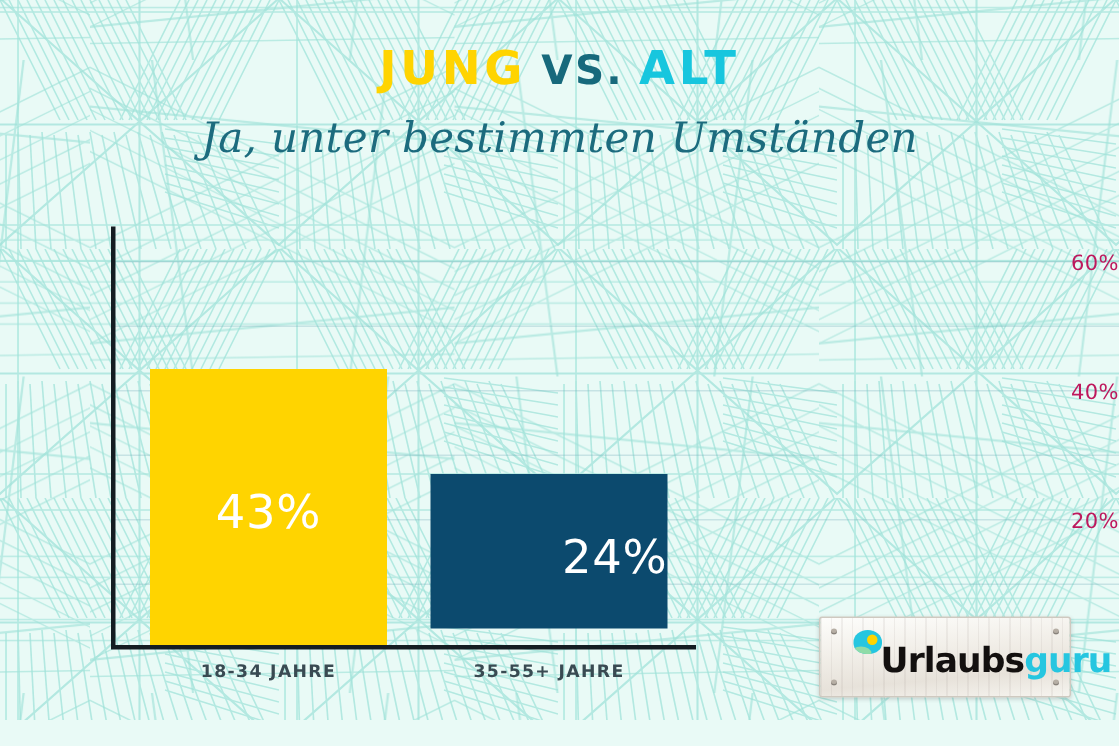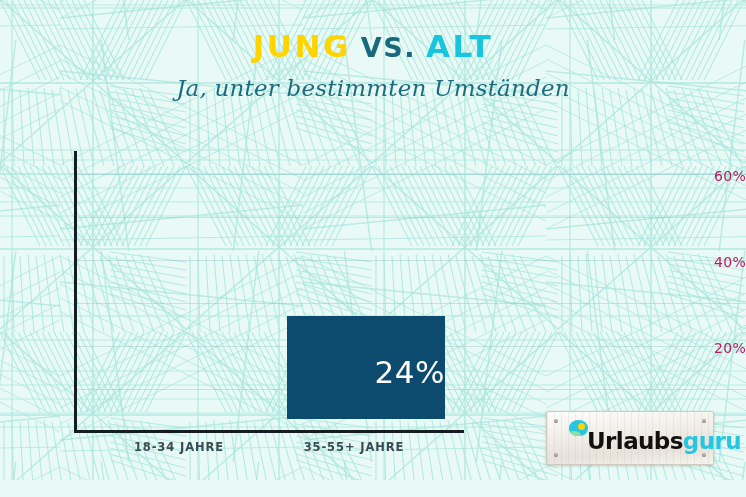--- a/index.html
+++ b/index.html
@@ -48,21 +48,21 @@
     margin: 0;
     white-space: nowrap;
   }
   .t-jung { color: #FFD400; }
   .t-vs   { color: #17697C; font-size: 27px; letter-spacing: 1.5px; }
   .t-alt  { color: #17C6DE; }
 
   #chart-subtitle {
     font-family: "DejaVu Serif", serif;
     font-style: italic;
-    font-size: 23px;
+    font-size: 28px;
     color: #1C6B7E;
     margin: 12px 0 0 0;
     letter-spacing: 0.2px;
     white-space: nowrap;
   }
 
   
   #plot {
     position: absolute;
     left: 0;
@@ -334,26 +334,29 @@
     <div class="gridline" style="top:217px"></div>
     <div class="gridline" style="top:174px"></div>
 
     <div id="y-axis"></div>
     <div id="x-axis"></div>
 
     <div class="y-tick-label" style="top:168px">60%</div>
     <div class="y-tick-label" style="top:254px">40%</div>
     <div class="y-tick-label" style="top:340px">20%</div>
 
+    <div class="bar" style="left:100px; top:246px; width:158px; height:184px; background:#FFD400;">
+      <span class="bar-value">43%</span>
+    </div>
     <div class="bar" style="left:287px; top:316px; width:158px; height:103px; background:#0c4a6e;justify-content:flex-end;">
       <span class="bar-value">24%</span>
     </div>
 
     <div class="x-tick-label" style="left:100px; width:158px;">18-34 JAHRE</div>
-    <div class="x-tick-label" style="left:275px; width:158px;">35-55+ JAHRE</div>
+    <div class="x-tick-label" style="left:287px; width:158px;">35-55+ JAHRE</div>
   </div>
 
   <div id="logo">
     <div id="logo-plank"></div>
     <div class="plank-nail" style="left:8px;  top:8px;"></div>
     <div class="plank-nail" style="right:8px; top:8px;"></div>
     <div class="plank-nail" style="left:8px;  bottom:8px;"></div>
     <div class="plank-nail" style="right:8px; bottom:8px;"></div>
     <div id="logo-sun">
       <div id="logo-sun-hill"></div>

